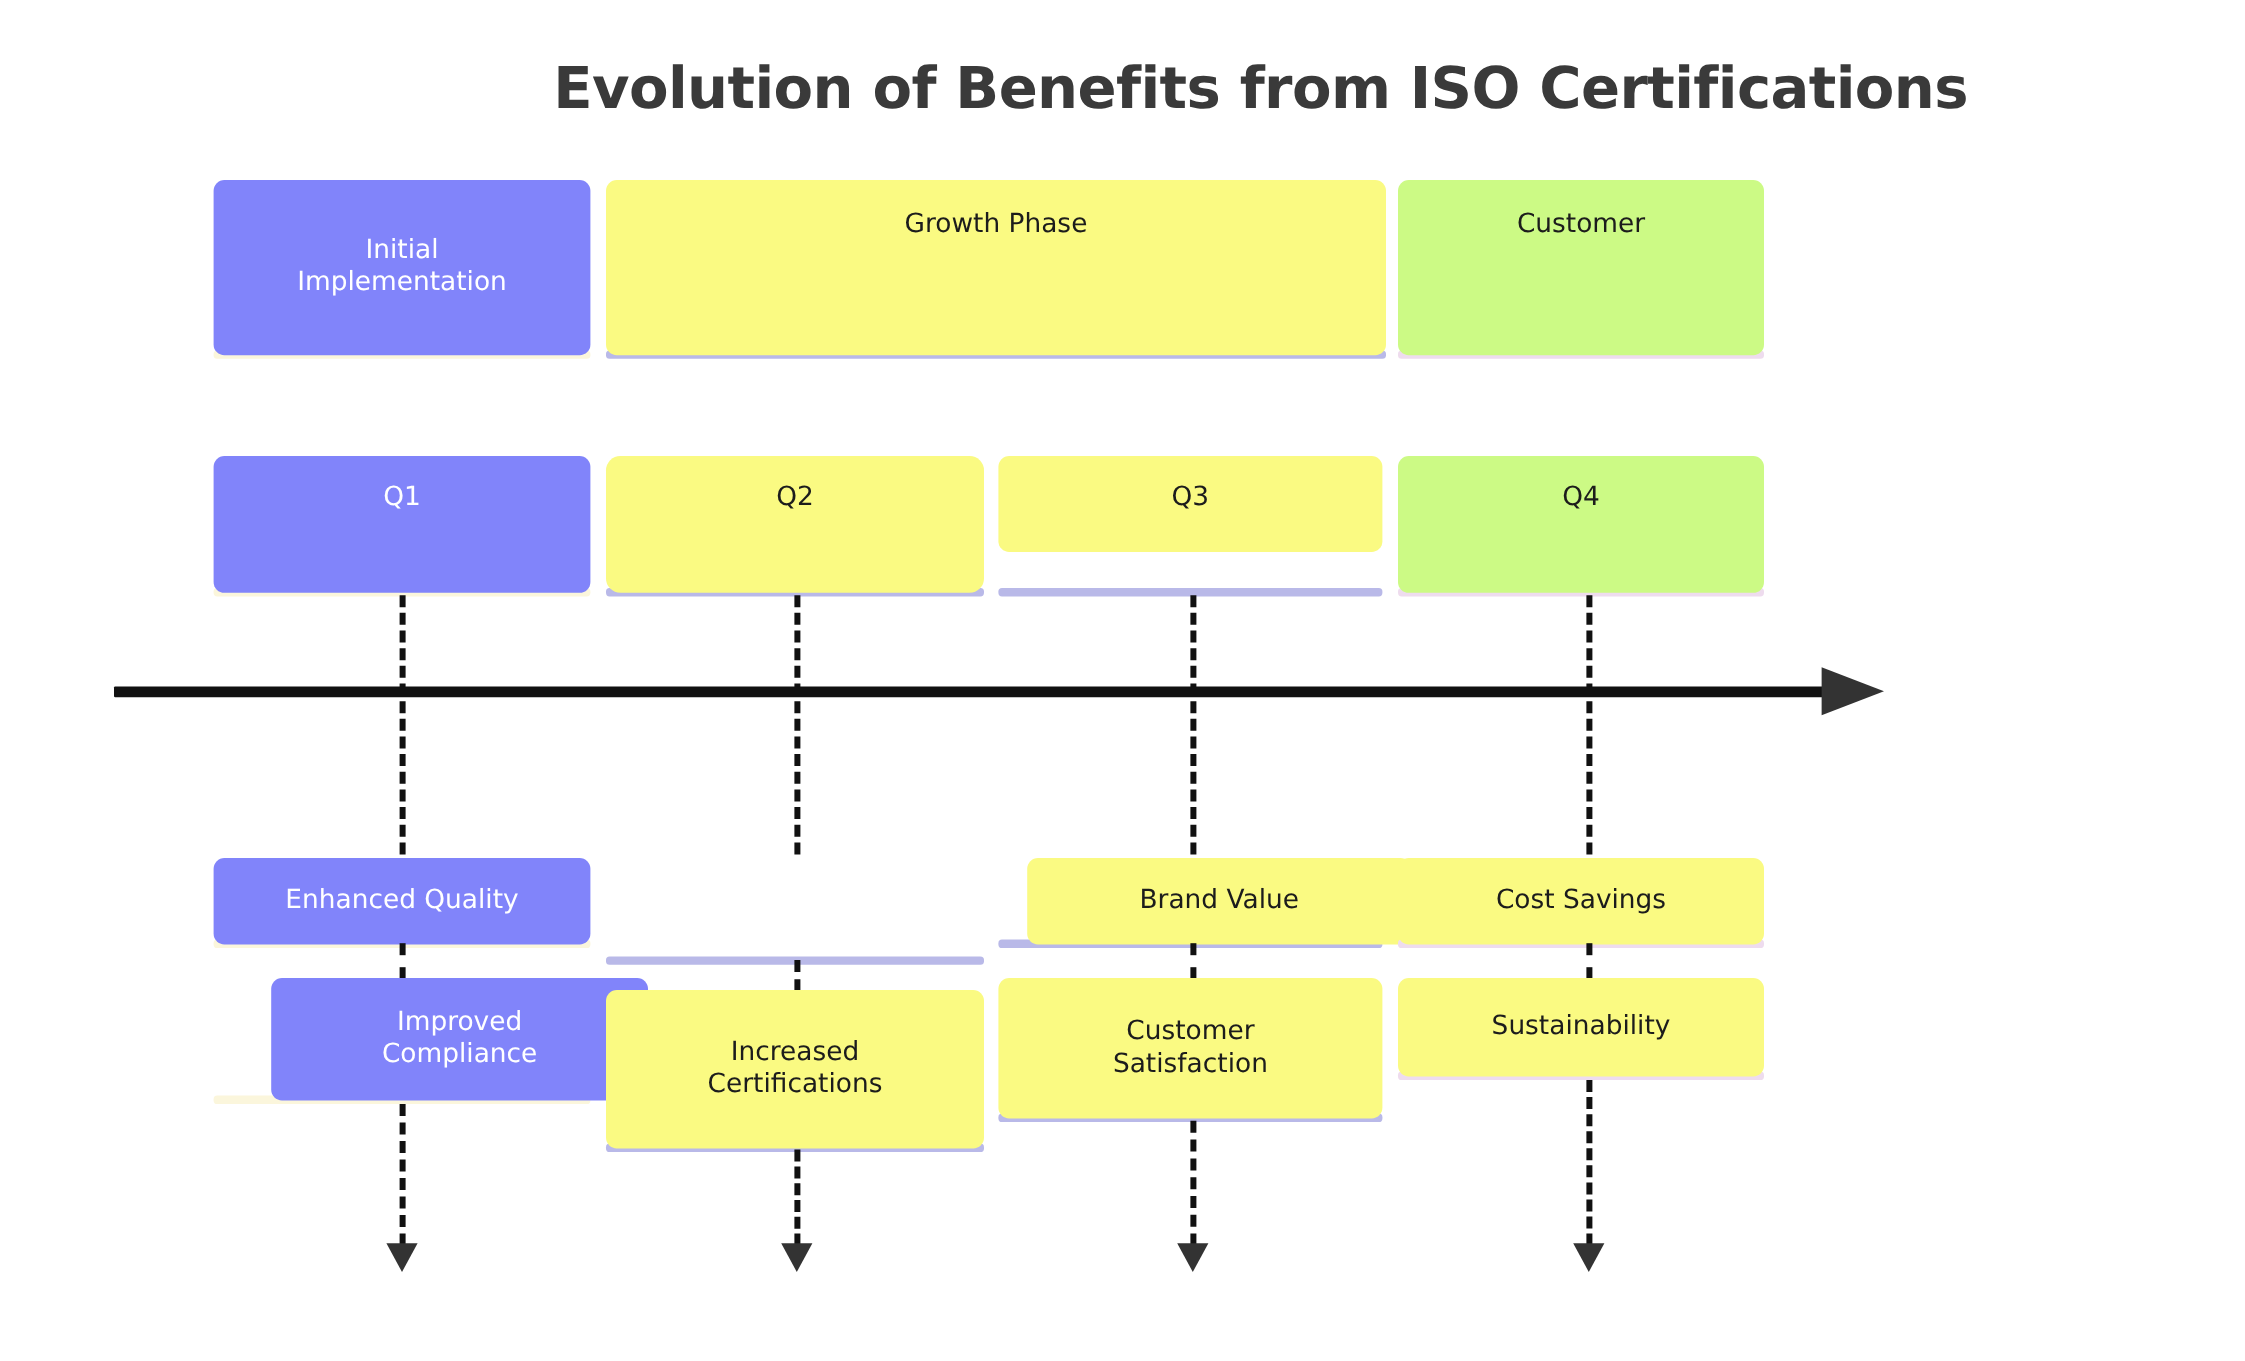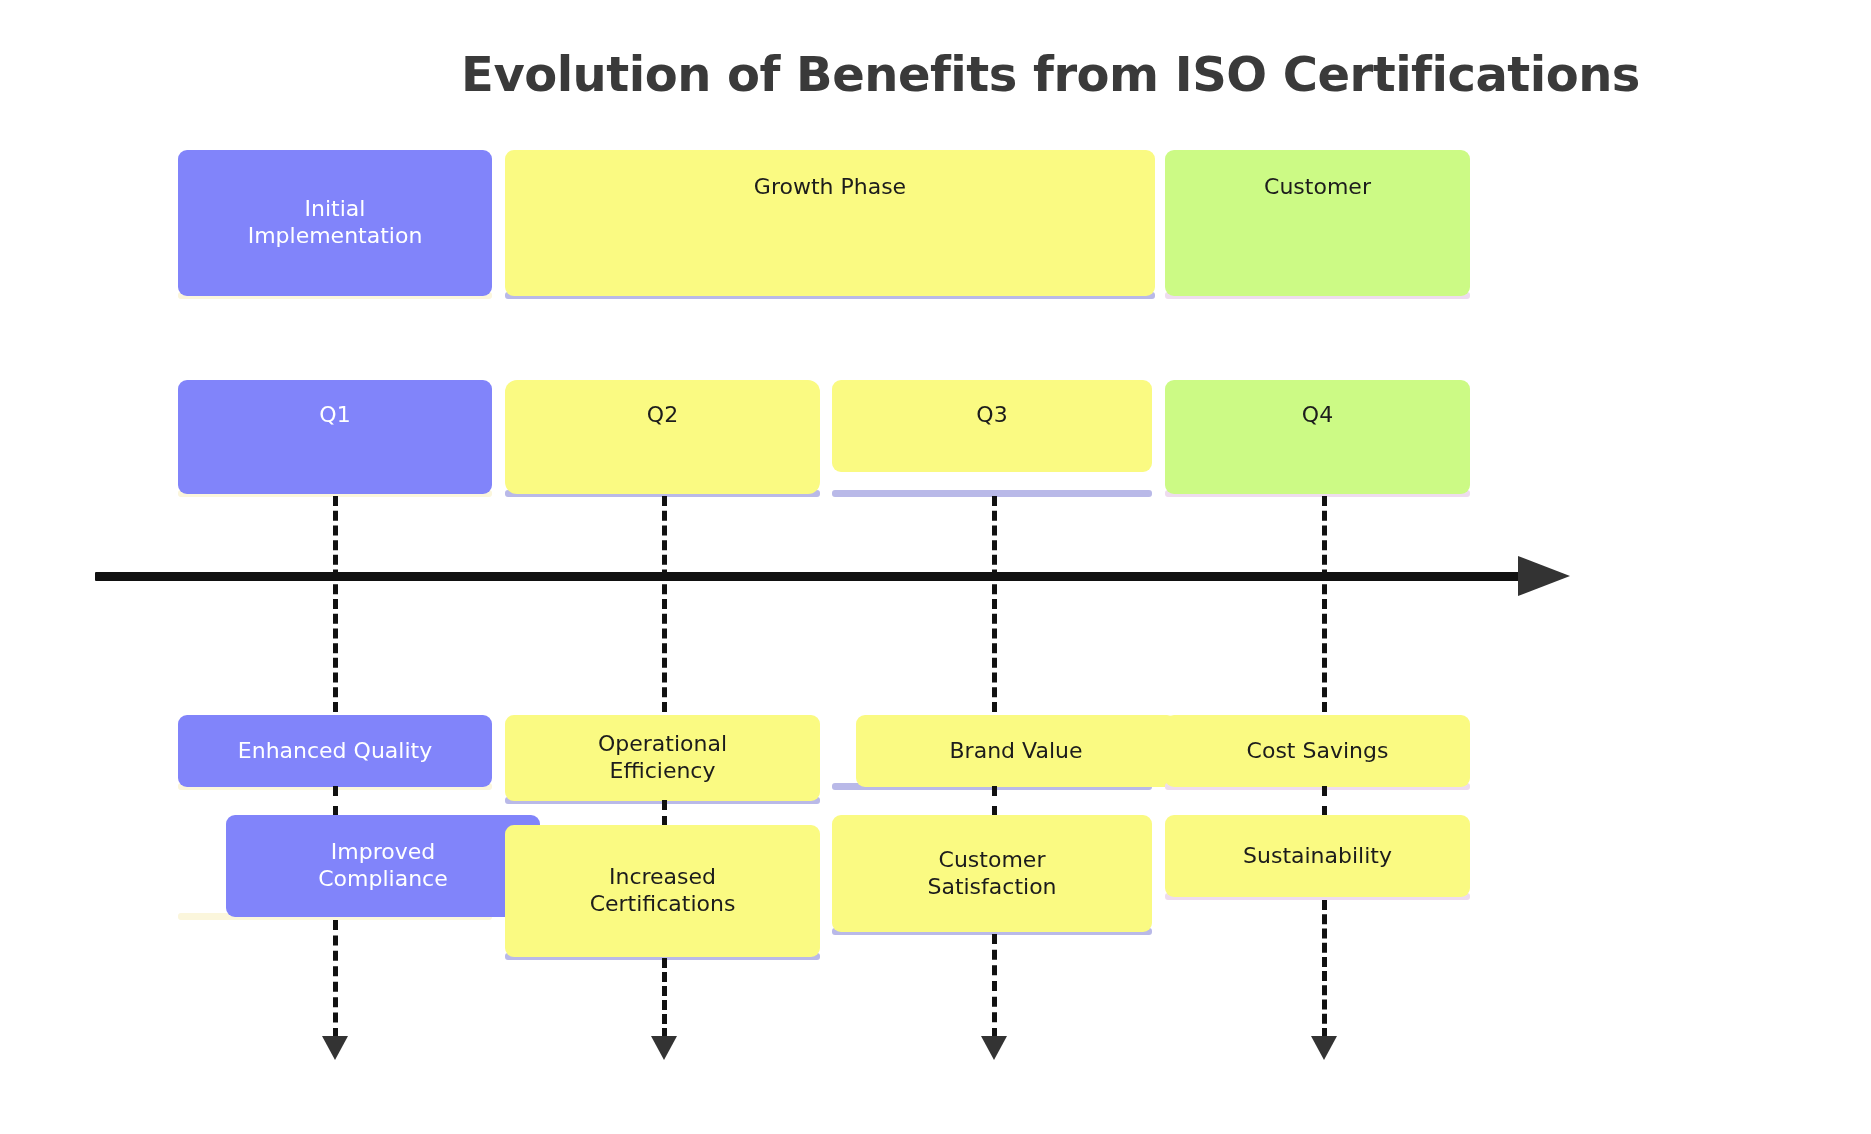--- a/index.html
+++ b/index.html
@@ -99,21 +99,21 @@
 Implementation</div>
   <div class="node green" style="left:1165px; top:150px; width:305px; height:146px; align-items:flex-start; padding-top:24px;">Customer</div>
 
   <div class="shadowbar sh-cream" style="left:178px; top:490px; width:314px;"></div>
   <div class="shadowbar sh-lav" style="left:505px; top:490px; width:315px;"></div>
   <div class="shadowbar sh-lav" style="left:832px; top:490px; width:320px;"></div>
   <div class="shadowbar sh-pink" style="left:1165px; top:490px; width:305px;"></div>
 
   <div class="node purple" style="left:178px; top:380px; width:314px; height:114px; align-items:flex-start; padding-top:22px;">Q1</div>
   <div class="node yellow" style="left:505px; top:380px; width:315px; height:114px; align-items:flex-start; padding-top:22px;border-radius:12px;">Q2</div>
-  <div class="node yellow" style="left:832px; top:380px; width:320px; height:92px; align-items:flex-start; padding-top:22px;text-align:right;">Q3</div>
+  <div class="node yellow" style="left:832px; top:380px; width:320px; height:80px; align-items:flex-start; padding-top:22px;text-align:right;">Q3</div>
   <div class="node green" style="left:1165px; top:380px; width:305px; height:114px; align-items:flex-start; padding-top:22px;">Q4</div>
 
   <div class="vdash" style="left:333px; top:496px; height:216px;"></div>
   <div class="vdash" style="left:662px; top:496px; height:216px;"></div>
   <div class="vdash" style="left:992px; top:496px; height:216px;"></div>
   <div class="vdash" style="left:1322px; top:496px; height:216px;"></div>
 
   <div class="timeline-line" style="left:95px; top:572px; width:1440px;"></div>
   <div class="timeline-head" style="left:1518px; top:556px;"></div>
 
@@ -123,22 +123,20 @@
   <div class="vdash" style="left:333px; top:786px; height:30px;"></div>
 
   <div class="shadowbar sh-cream" style="left:178px; top:913px; width:314px;"></div>
   <div class="node purple" style="left:178px; top:815px; width:314px; height:102px;margin-left:48px;">Improved
 Compliance</div>
 
   <div class="vdash" style="left:333px; top:920px; height:118px;"></div>
   <div class="vhead" style="left:322px; top:1036px;"></div>
 
   <div class="shadowbar sh-lav" style="left:505px; top:797px; width:315px;"></div>
-  <div class="node yellow" style="left:505px; top:715px; width:315px; height:86px;">Operational
-Efficiency</div>
 
   <div class="vdash" style="left:662px; top:800px; height:26px;"></div>
 
   <div class="shadowbar sh-lav" style="left:505px; top:953px; width:315px;"></div>
   <div class="node yellow" style="left:505px; top:825px; width:315px; height:132px;">Increased
 Certifications</div>
 
   <div class="vdash" style="left:662px; top:958px; height:80px;"></div>
   <div class="vhead" style="left:651px; top:1036px;"></div>
 

